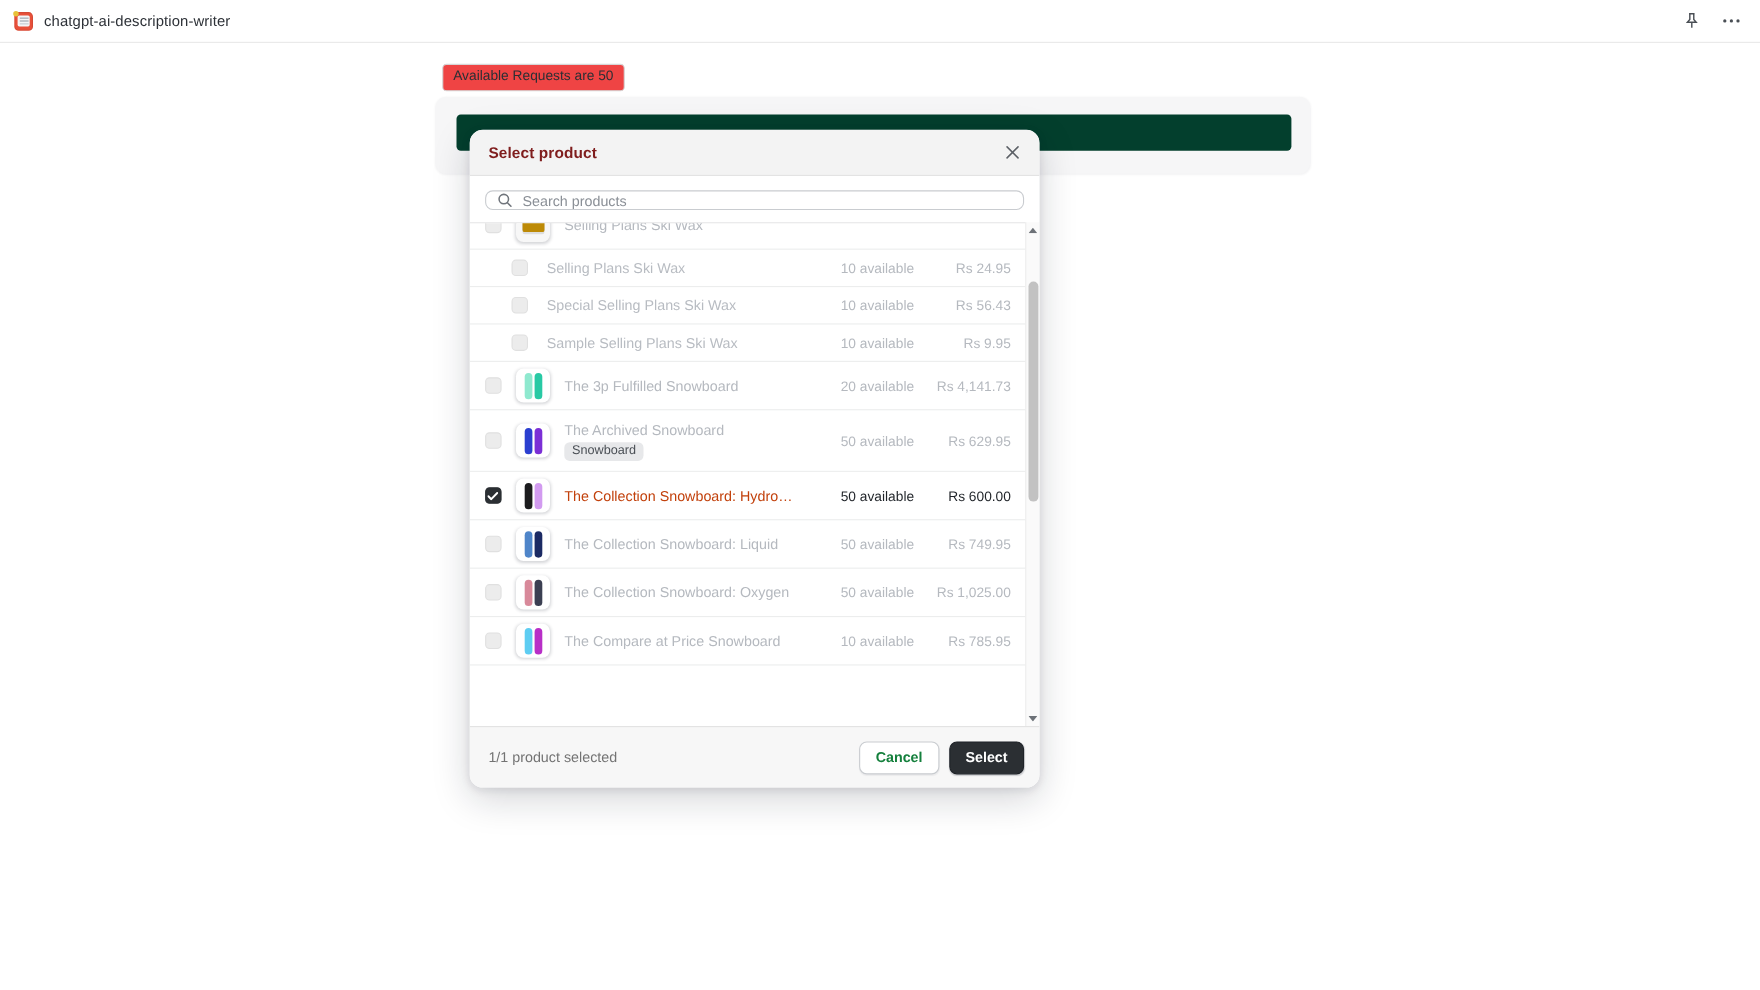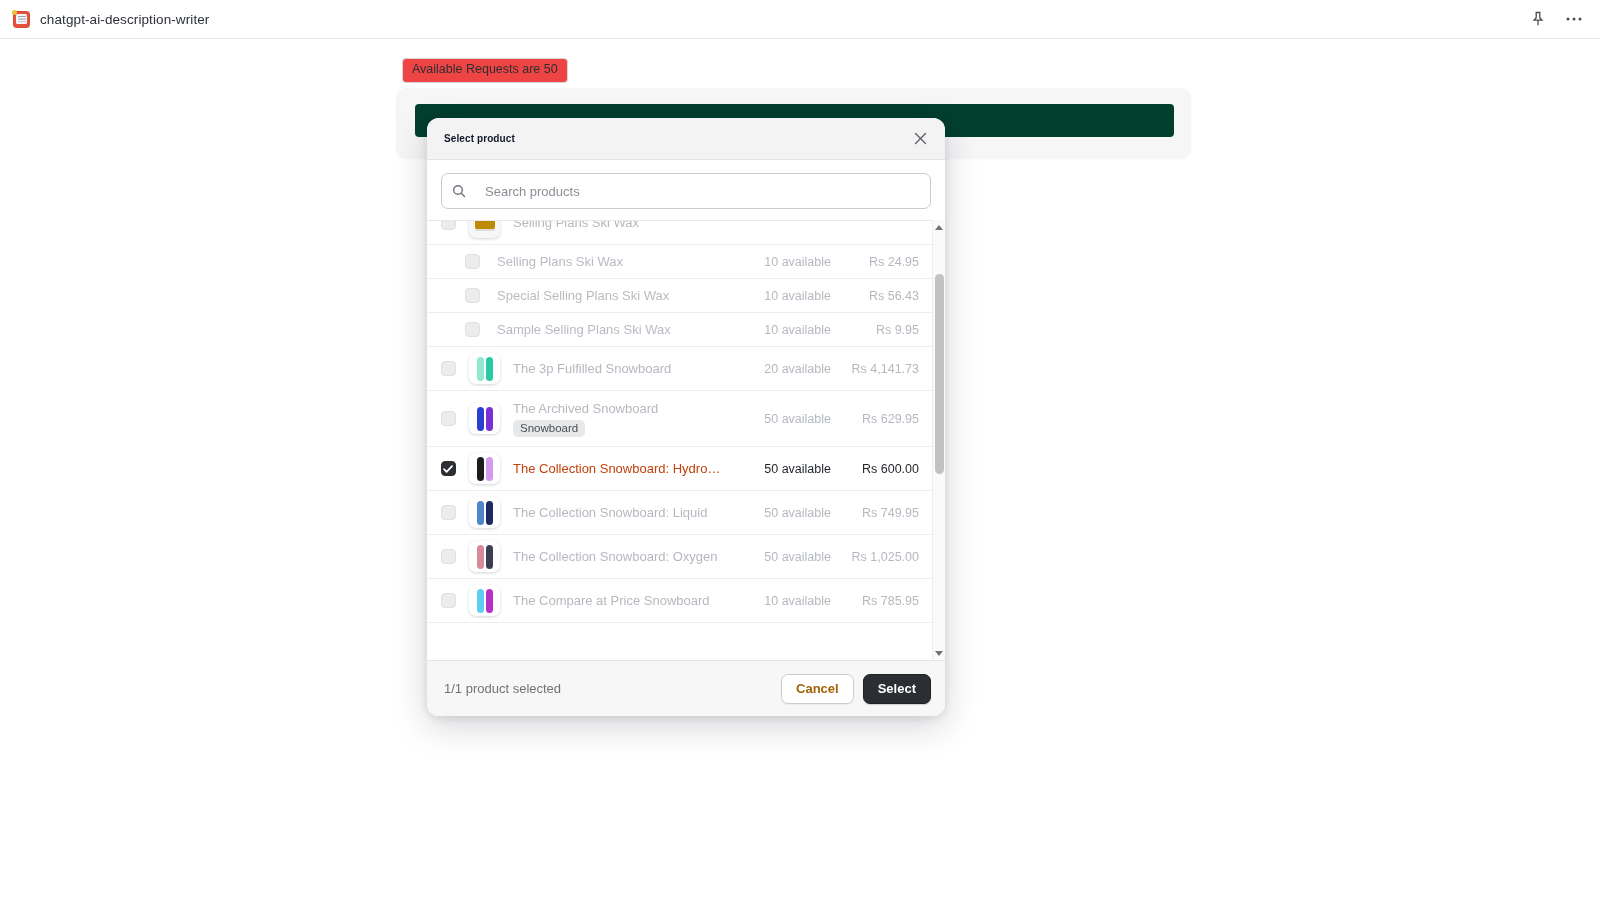--- a/index.html
+++ b/index.html
@@ -61,31 +61,31 @@
     position: absolute; left: 427px; top: 118px; width: 518px; height: 598px;
     background: #ffffff; border-radius: 12px;
     box-shadow: 0 10px 34px rgba(16,24,40,.18), 0 2px 8px rgba(16,24,40,.10);
     display: flex; flex-direction: column; overflow: hidden;
   }
   .modal-header {
     height: 42px; flex: none; background: #f3f3f3;
     display: flex; align-items: center; padding: 0 12px 0 17px;
     border-bottom: 1px solid #e3e3e3;
   }
-  .modal-title { font-size: 10px; font-weight: bold; color: #0f172a; letter-spacing: .1px; }
+  .modal-title { font-size: 14px; font-weight: bold; color: #7f1d1d; letter-spacing: .1px; }
   .modal-close {
     margin-left: auto; width: 26px; height: 26px; border-radius: 6px;
     display: flex; align-items: center; justify-content: center;
     color: #5c6066; background: transparent; border: none; cursor: pointer;
   }
 
   .search-wrap { padding: 13px 14px 11px; flex: none; background:#fff; }
   .search-box {
-    height: 36px; border: 1px solid #c9ccd0; border-radius: 7px;
-    display: flex; align-items: center; gap: 19px; padding: 0 10px;
+    height: 18px; border: 1px solid #c9ccd0; border-radius: 7px;
+    display: flex; align-items: center; gap: 9px; padding: 0 10px;
     background: #ffffff;
   }
   .search-box svg { flex: none; color: #70757c; }
   .search-input {
     border: none; outline: none; width: 100%; font-size: 13px;
     color: #1f2328; font-family: "Liberation Sans", sans-serif; background: transparent;
   }
   .search-input::placeholder { color: #8a8f96; }
 
   
@@ -162,21 +162,21 @@
   .modal-footer {
     flex: none; height: 56px; background: #f7f7f7; border-top: 1px solid #e3e3e3;
     display: flex; align-items: center; padding: 0 14px 0 17px; gap: 10px;
   }
   .sel-count { font-size: 13px; color: #737373; }
   .footer-actions { margin-left: auto; display: flex; align-items: center; gap: 9px; }
   .btn {
     font-family: "Liberation Sans", sans-serif; font-size: 13px; font-weight: bold;
     border-radius: 7px; cursor: pointer; padding: 7px 14px 8px; line-height: 1;
   }
-  .btn-cancel { background: #fff; color: #a16207; border: 1px solid #c9ccd0; box-shadow: 0 1px 1px rgba(16,24,40,.05); }
+  .btn-cancel { background: #fff; color: #15803d; border: 1px solid #c9ccd0; box-shadow: 0 1px 1px rgba(16,24,40,.05); }
   .btn-primary { background: #2b2f33; color: #fff; border: 1px solid #1f2328; box-shadow: 0 1px 1px rgba(16,24,40,.18); }
 
   
   .dim { position: absolute; inset: 39px 0 0 0; background: rgba(0,0,0,0); pointer-events: none; }
 </style>
 </head>
 <body>
 
 <div id="root">
 

